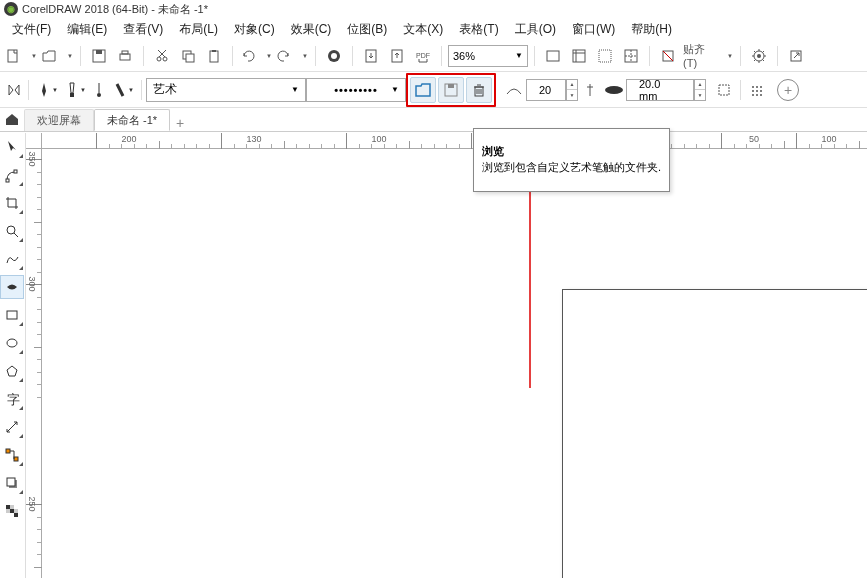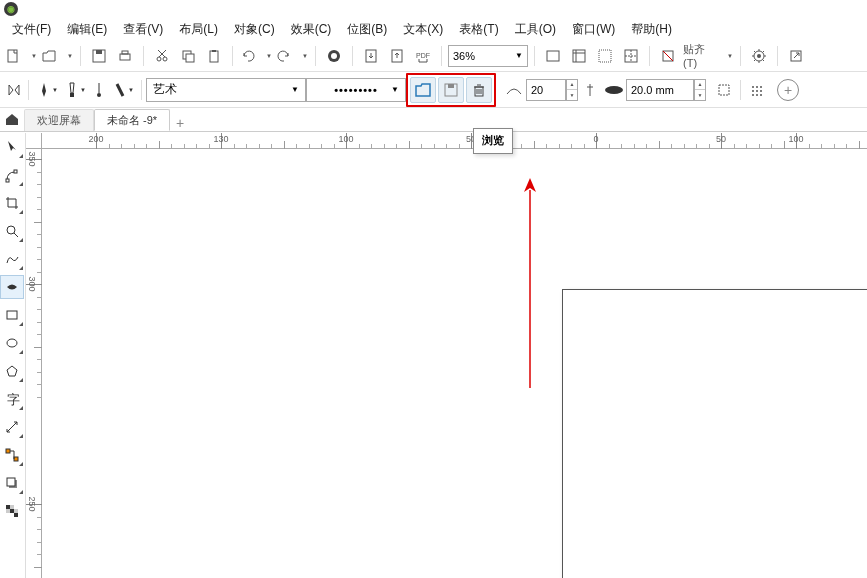--- a/index.html
+++ b/index.html
@@ -24,21 +24,21 @@
 .pen-btn { width: 20px; height: 24px; display: inline-flex; align-items: center; justify-content: center; cursor: pointer; color: #333; }
 .pen-btn.wide { width: 28px; }
 .preset-combo { width: 160px; height: 24px; border: 1px solid #aaa; display: flex; align-items: center; justify-content: space-between; padding: 0 6px; font-size: 12px; background: #fff; }
 .preset-combo .drop { font-size: 8px; }
 .stroke-combo { width: 100px; height: 24px; border: 1px solid #aaa; display: flex; align-items: center; justify-content: center; background: #fff; position: relative; }
 .stroke-combo .dots { letter-spacing: 1px; font-weight: bold; font-size: 11px; }
 .stroke-combo .drop { position: absolute; right: 6px; font-size: 8px; }
 .red-box { border: 2px solid #d00; padding: 2px; display: flex; gap: 2px; border-radius: 1px; }
 .red-box .tbtn { background: #e8f0f6; border: 1px solid #c0d5e5; width: 26px; height: 26px; }
 .red-box .tbtn:first-child svg { color: #2a7ab8; }
-.num-input { width: 40px; height: 22px; border: 1px solid #aaa; font-size: 11px; padding: 0 4px; display: flex; align-items: center; }
+.num-input { width: 40px; height: 22px; border: 1px solid #aaa; font-size: 11px; padding: 0 12px; display: flex; align-items: center; }
 .num-input.wide { width: 68px; }
 .spinner { width: 12px; height: 22px; display: flex; flex-direction: column; border: 1px solid #aaa; }
 .spinner div { flex: 1; display: flex; align-items: center; justify-content: center; font-size: 5px; color: #555; cursor: pointer; }
 .spinner div:first-child { border-bottom: 1px solid #ccc; }
 .plus-circle { width: 22px; height: 22px; border: 1px solid #888; border-radius: 50%; display: flex; align-items: center; justify-content: center; font-size: 14px; color: #888; cursor: pointer; margin-left: 8px; }
 
 .tabbar { height: 24px; display: flex; align-items: flex-end; padding-left: 24px; background: #fff; border-bottom: 1px solid #ccc; position: relative; }
 .tabbar .home-icon { position: absolute; left: 4px; top: 3px; color: #444; }
 .tab { height: 22px; padding: 0 12px; font-size: 11px; display: flex; align-items: center; border: 1px solid transparent; cursor: pointer; color: #555; }
 .tab.active { border: 1px solid #ccc; border-bottom: 1px solid #fff; background: #fff; border-radius: 2px 2px 0 0; color: #333; }
@@ -48,42 +48,43 @@
 .workspace { position: absolute; top: 133px; left: 0; right: 0; bottom: 0; display: flex; }
 .toolbox { width: 26px; background: #fff; border-right: 1px solid #ddd; display: flex; flex-direction: column; padding-top: 2px; gap: 4px; }
 .tool { width: 24px; height: 24px; display: flex; align-items: center; justify-content: center; cursor: pointer; color: #444; position: relative; }
 .tool.sel { background: #e5f1fb; border: 1px solid #b0cde5; }
 .tool .corner { position: absolute; bottom: 1px; right: 1px; width: 0; height: 0; border-right: 4px solid #555; border-top: 4px solid transparent; }
 
 .ruler-h { position: absolute; top: 0; left: 26px; right: 0; height: 16px; background: #fff; border-bottom: 1px solid #aaa; }
 .ruler-h .tick { position: absolute; top: 0; width: 1px; height: 16px; background: #888; }
 .ruler-h .tick.minor { height: 5px; top: 11px; background: #aaa; }
 .ruler-h .tick.med { height: 8px; top: 8px; background: #999; }
-.ruler-h .tick-label { position: absolute; top: 1px; font-size: 9px; color: #666; transform: translateX(-50%); }
+.ruler-h .tick-label { position: absolute; top: 1px; font-size: 9px; color: #666; transform: translateX(-50%); margin-left: 33px; }
 .ruler-corner { width: 16px; height: 16px; position: absolute; left: 26px; top: 0; background: #fff; border-right: 1px solid #aaa; border-bottom: 1px solid #aaa; z-index: 2; }
 .ruler-v { position: absolute; left: 26px; top: 16px; bottom: 0; width: 16px; background: #fff; border-right: 1px solid #aaa; }
 .ruler-v .tick { position: absolute; left: 0; height: 1px; width: 16px; background: #888; }
 .ruler-v .tick.minor { width: 5px; left: 11px; background: #aaa; }
 .ruler-v .tick.med { width: 8px; left: 8px; background: #999; }
 .ruler-v .tick-label { position: absolute; left: 1px; font-size: 9px; color: #666; transform: translateY(-50%); writing-mode: vertical-lr; }
 
 .canvas-area { position: absolute; left: 42px; top: 16px; right: 0; bottom: 0; background: #fff; overflow: hidden; }
 .page { position: absolute; left: 520px; top: 140px; width: 400px; height: 400px; border: 1px solid #555; background: #fff; box-shadow: 3px 3px 6px rgba(0,0,0,0.2); }
 .arrow { position: absolute; left: 478px; top: 29px; }
 
-.tooltip { position: absolute; left: 473px; top: 128px; background: #fff; border: 1px solid #888; padding: 4px 8px; font-size: 11px; box-shadow: 2px 2px 4px rgba(0,0,0,0.15); z-index: 100; line-height: 1.4; }
+.tooltip { position: absolute; left: 473px; top: 128px; background: #fff; border: 1px solid #888; padding: 15px 8px; font-size: 11px; box-shadow: 2px 2px 4px rgba(0,0,0,0.15); z-index: 100; line-height: 1.4; }
 .tooltip .tt-title { font-weight: bold; margin-bottom: 1px; }
 
 svg { display: block; }
 </style>
 </head>
 <body>
 
 <div class="titlebar">
   <span class="app-icon">◉</span>
+  <span>CorelDRAW 2018 (64-Bit) - 未命名 -1*</span>
 </div>
 
 <div class="menubar">
   <div class="menu-item">文件(F)</div>
   <div class="menu-item">编辑(E)</div>
   <div class="menu-item">查看(V)</div>
   <div class="menu-item">布局(L)</div>
   <div class="menu-item">对象(C)</div>
   <div class="menu-item">效果(C)</div>
   <div class="menu-item">位图(B)</div>
@@ -354,26 +355,27 @@
   <div class="plus-circle">+</div>
 </div>
 
 <div class="tabbar">
   <span class="home-icon">
       <svg width="16" height="16">
         <path d="M2 8l6-5 6 5v6H2z" fill="#444"></path>
       </svg>
     </span>
   <div class="tab">欢迎屏幕</div>
-  <div class="tab active">未命名 -9*</div>
+  <div class="tab active">未命名 -1*</div>
   <div class="tab-plus">+</div>
 </div>
 
 <div class="tooltip">
   <div class="tt-title">浏览</div>
+  <div>浏览到包含自定义艺术笔触的文件夹.</div>
 </div>
 
 <div class="workspace">
 
   <div class="toolbox">
     <div class="tool">
         <svg width="16" height="16">
           <path d="M4 2l3 10 2-3 3 2z" fill="#333"></path>
         </svg>
         <span class="corner"></span>

